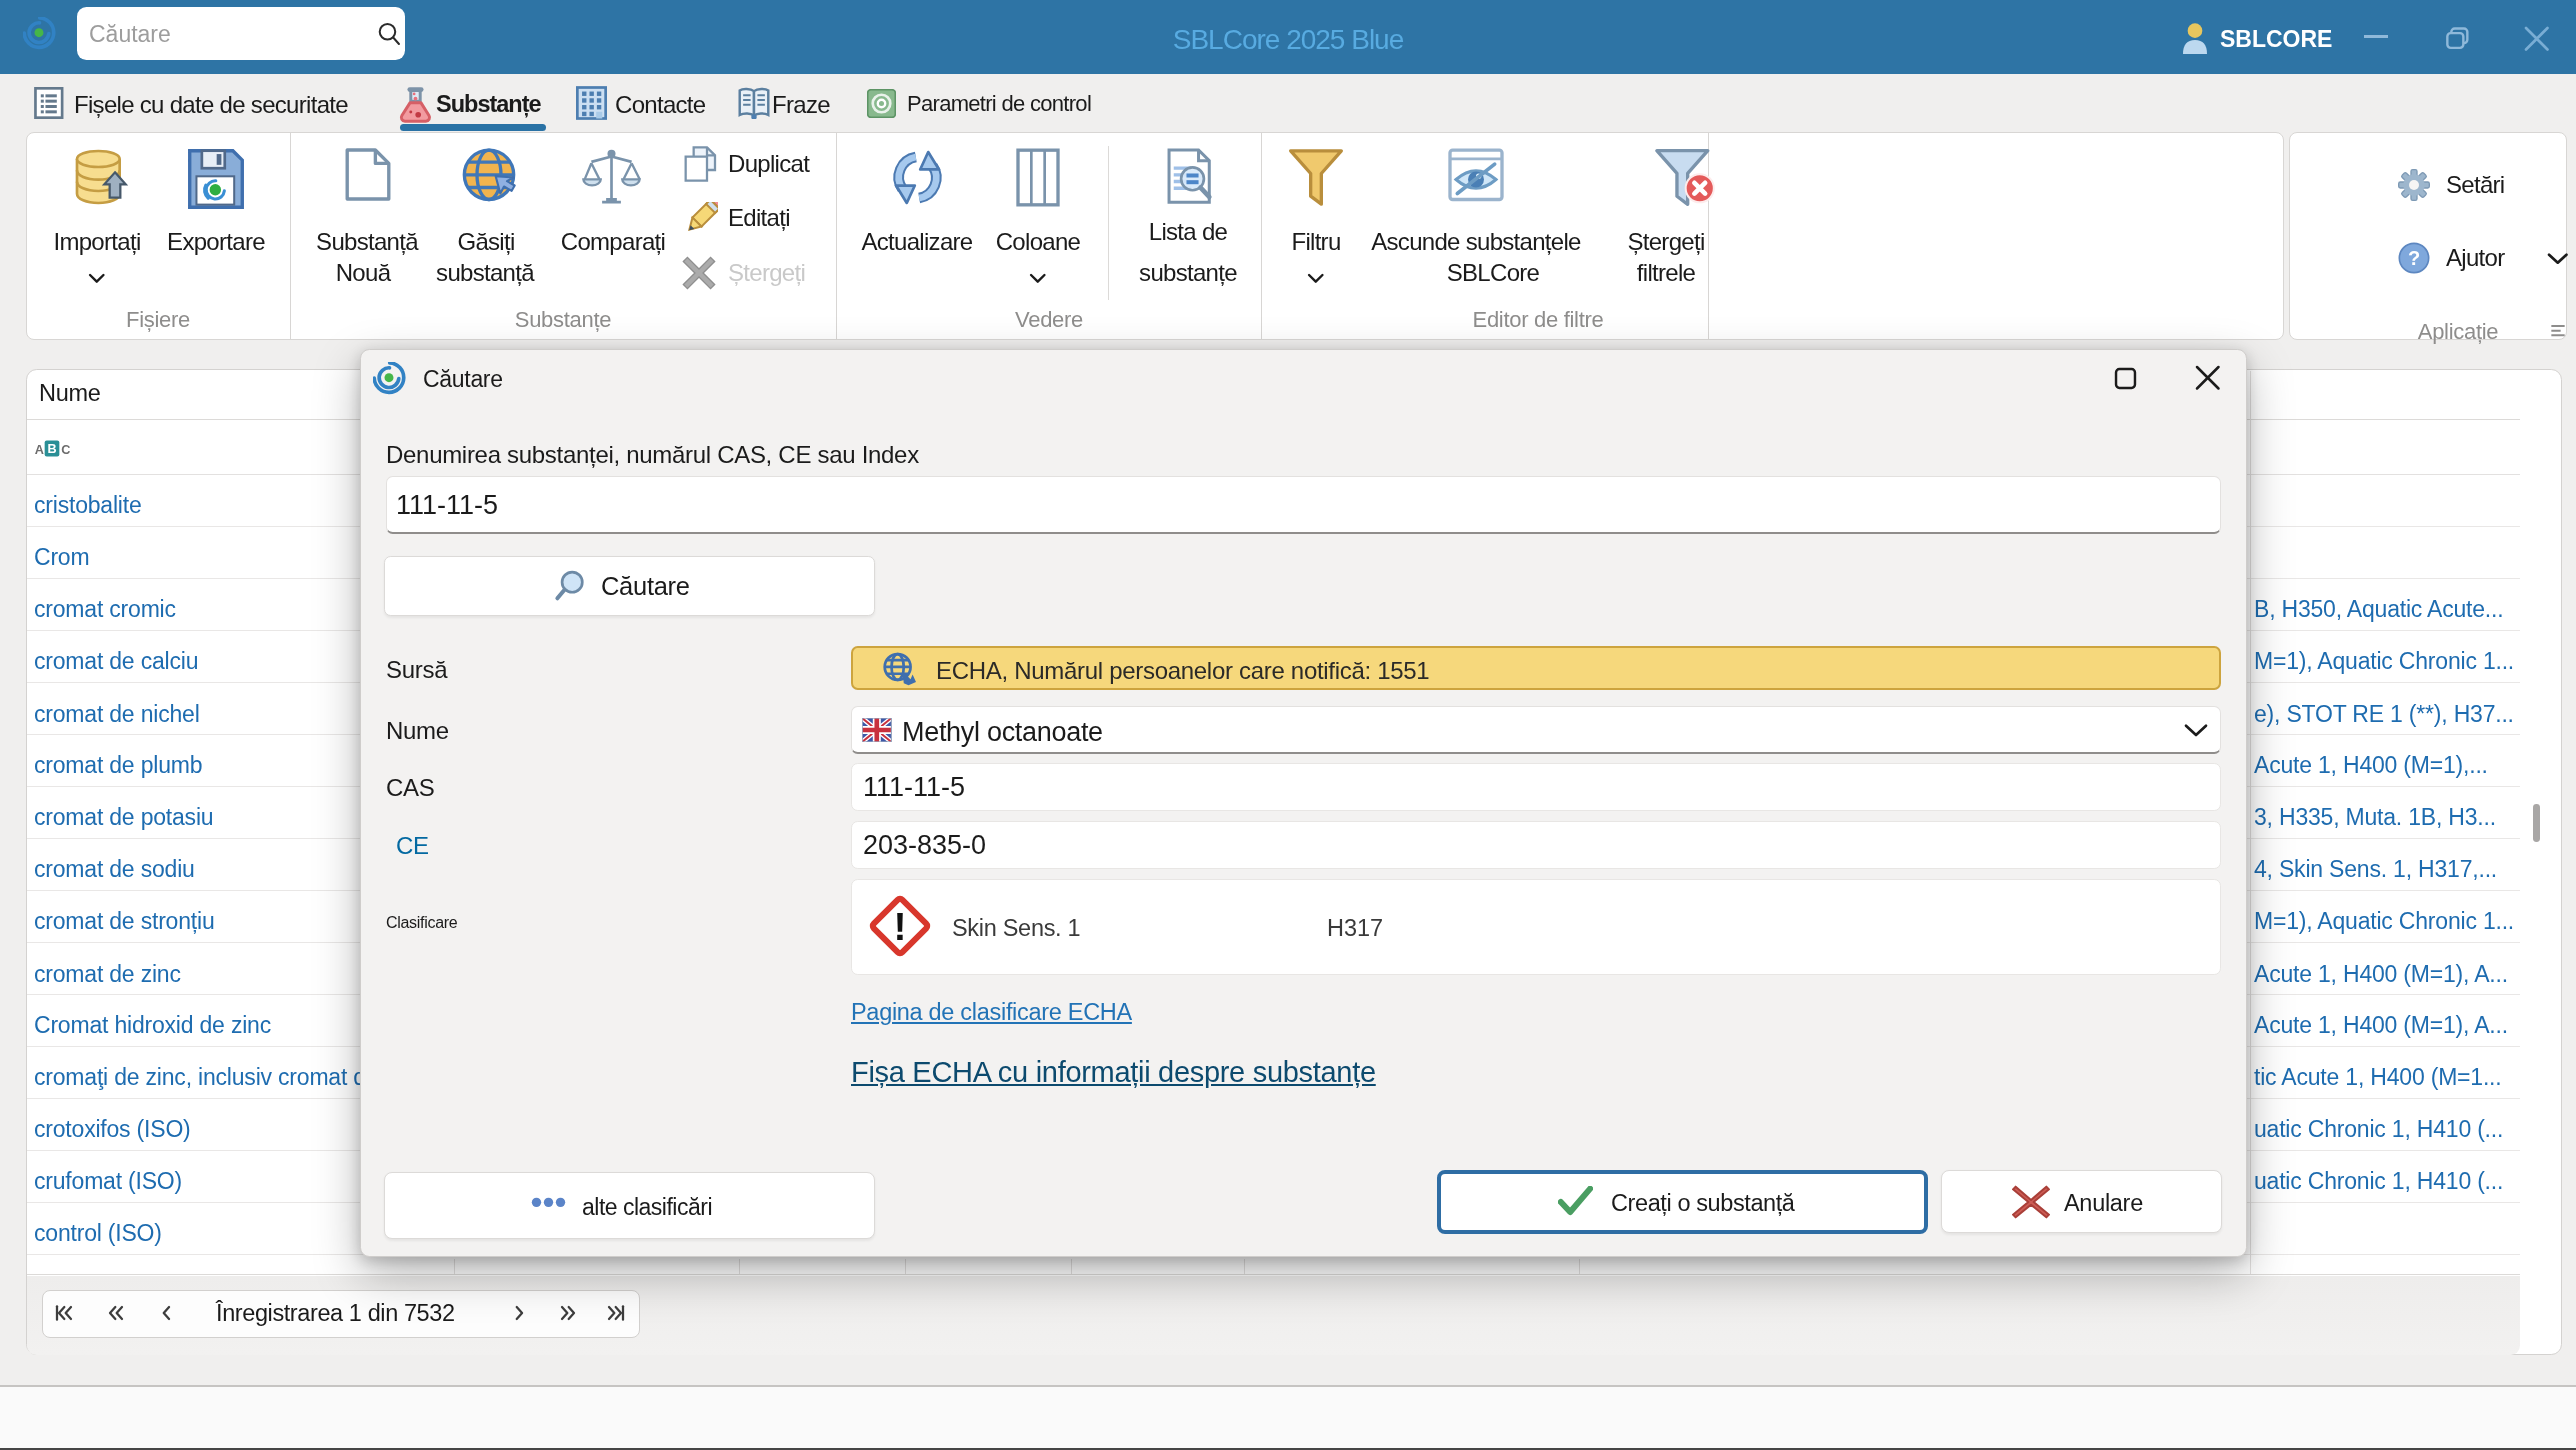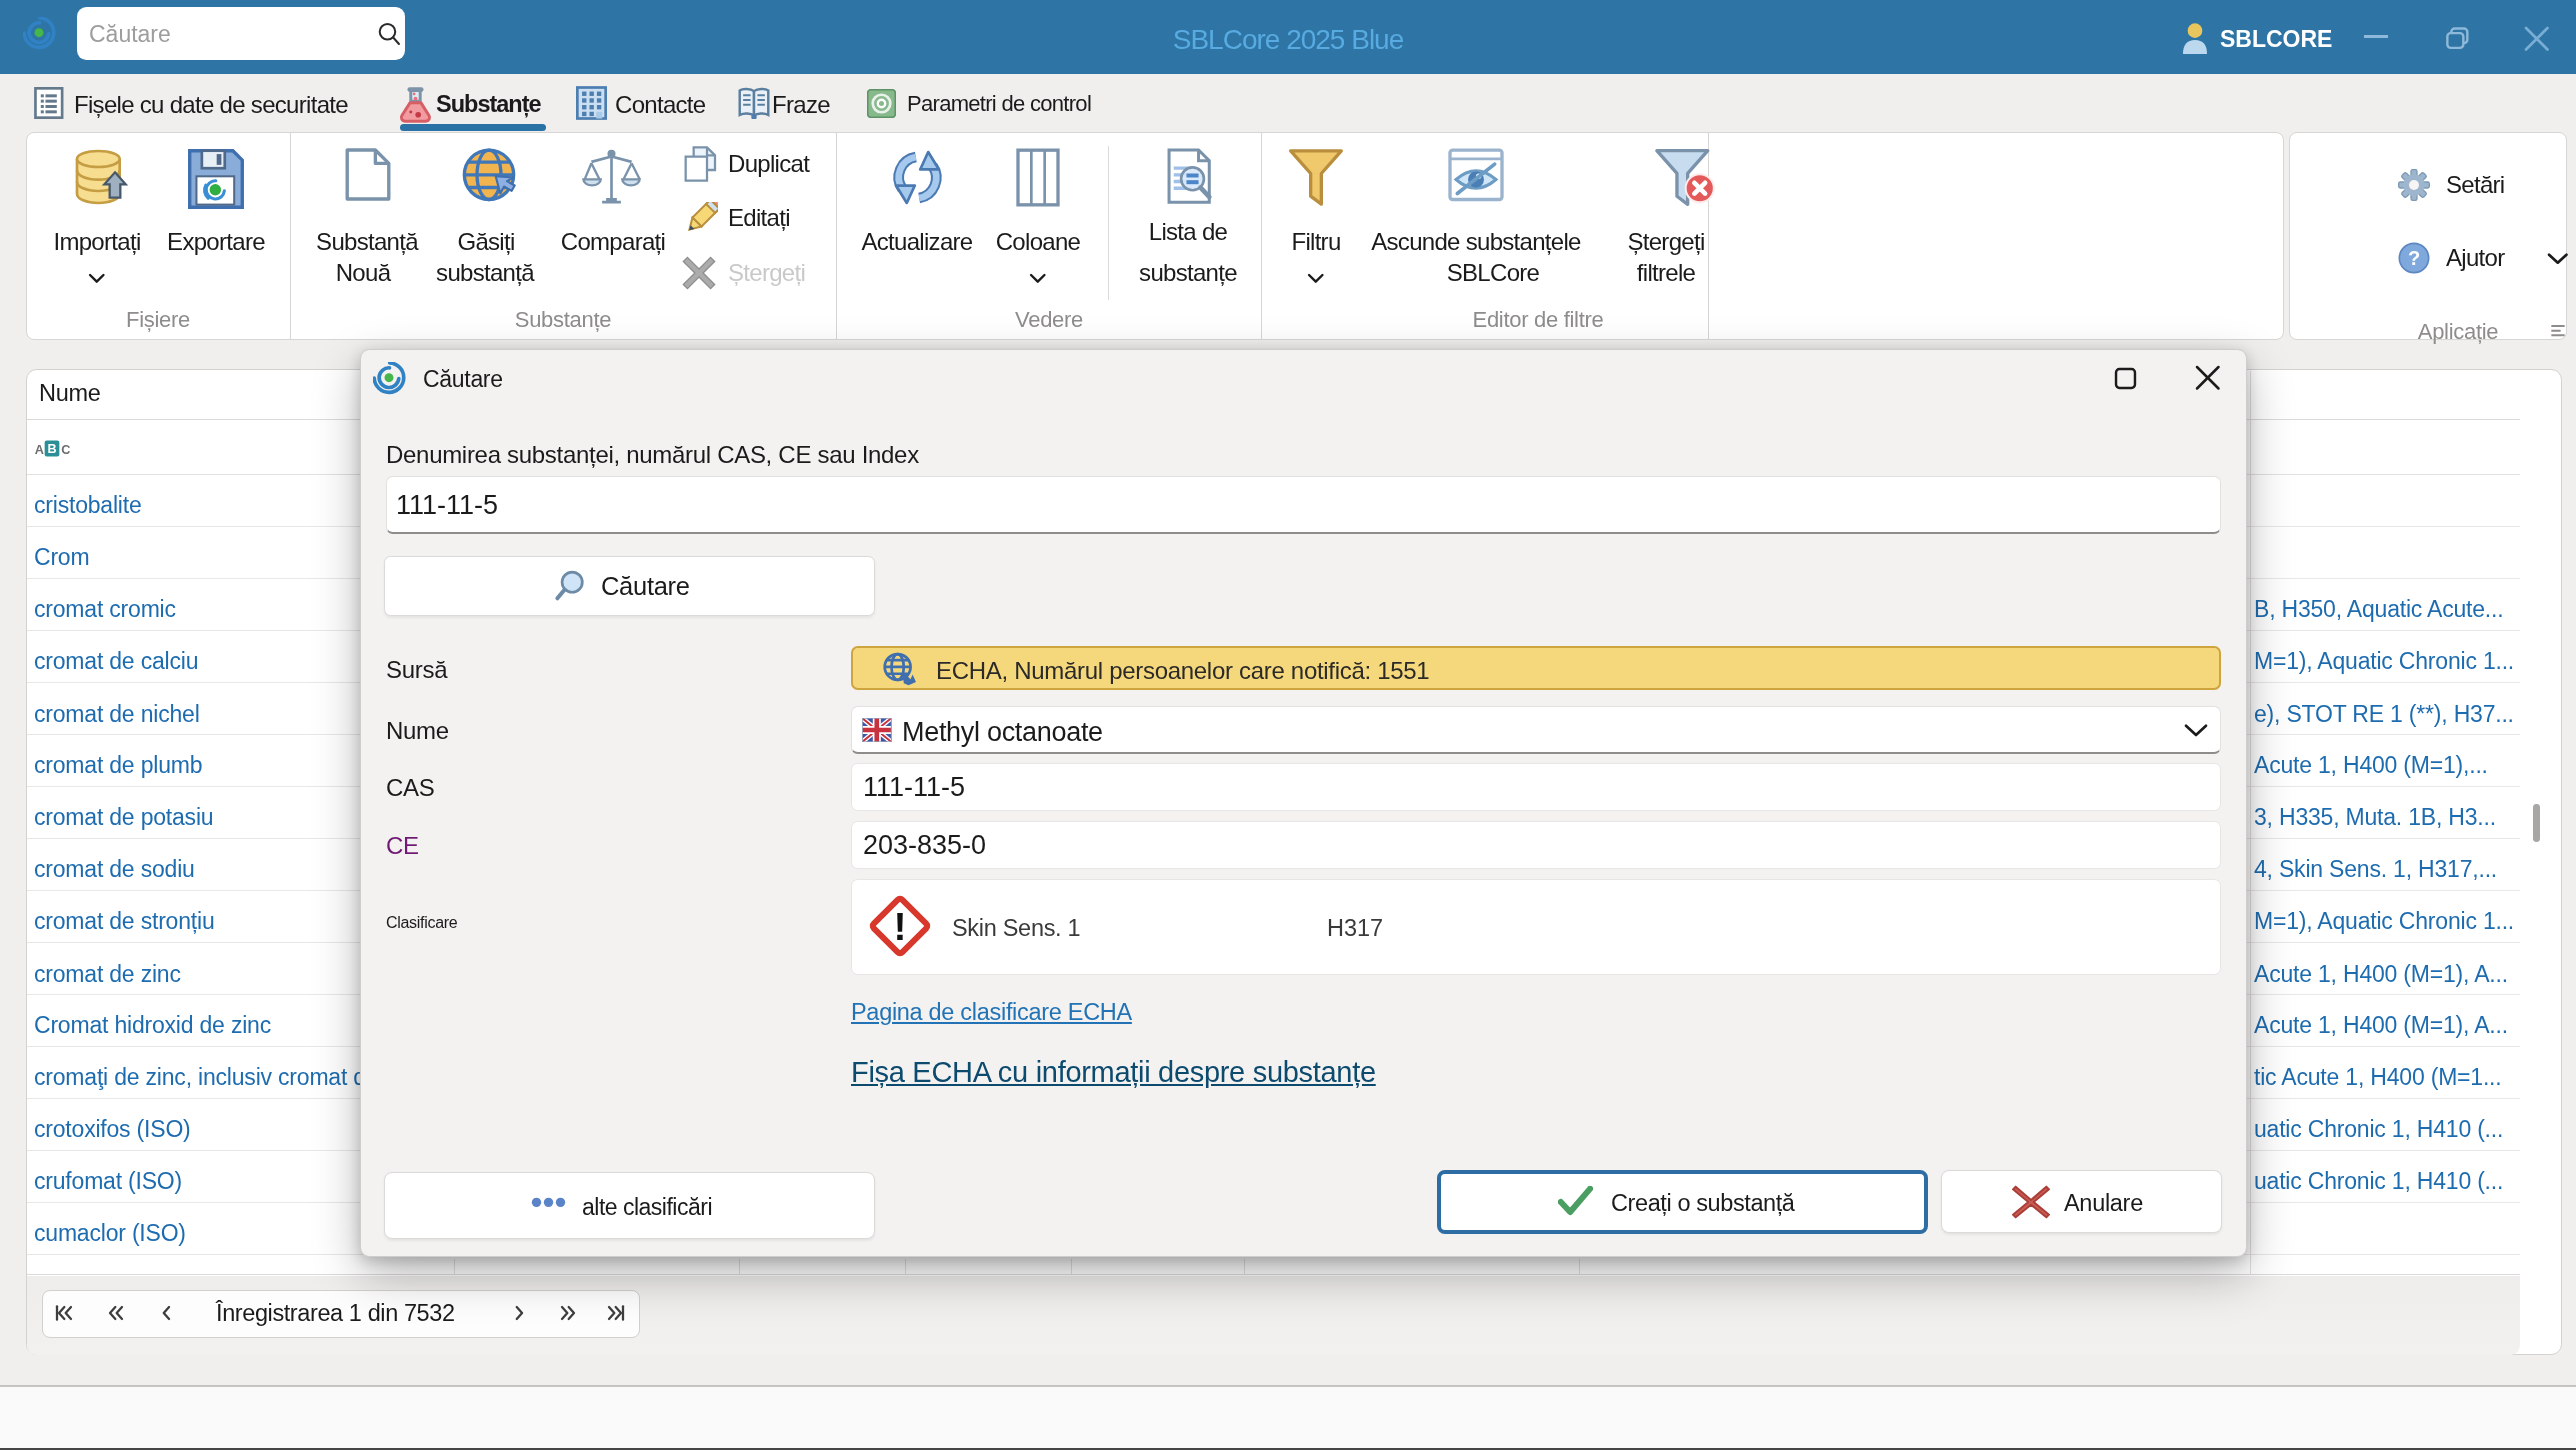--- a/index.html
+++ b/index.html
@@ -329,21 +329,21 @@
 <div class="a" style="left:27px;top:1046px;width:2493px;height:1.3px;background:#e9e7e6"></div>
 <div class="a row" style="left:34px;top:1064px">cromaţi de zinc, inclusiv cromat de</div>
 <div class="a row" style="left:2254px;top:1064px">tic Acute 1, H400 (M=1...</div>
 <div class="a" style="left:27px;top:1098px;width:2493px;height:1.3px;background:#e9e7e6"></div>
 <div class="a row" style="left:34px;top:1116px">crotoxifos (ISO)</div>
 <div class="a row" style="left:2254px;top:1116px">uatic Chronic 1, H410 (...</div>
 <div class="a" style="left:27px;top:1150px;width:2493px;height:1.3px;background:#e9e7e6"></div>
 <div class="a row" style="left:34px;top:1168px">crufomat (ISO)</div>
 <div class="a row" style="left:2254px;top:1168px">uatic Chronic 1, H410 (...</div>
 <div class="a" style="left:27px;top:1202px;width:2493px;height:1.3px;background:#e9e7e6"></div>
-<div class="a row" style="left:34px;top:1220px">cumaclor (ISO)</div>
+<div class="a row" style="left:34px;top:1220px">control (ISO)</div>
 <div class="a" style="left:27px;top:1254px;width:2493px;height:1.3px;background:#e9e7e6"></div>
 <div class="a" style="left:2250px;top:371px;width:1.3px;height:904px;background:#e3e1e0"></div>
 <div class="a" style="left:454px;top:1259px;width:1.3px;height:16px;background:#e3e1e0"></div>
 <div class="a" style="left:739px;top:1259px;width:1.3px;height:16px;background:#e3e1e0"></div>
 <div class="a" style="left:905px;top:1259px;width:1.3px;height:16px;background:#e3e1e0"></div>
 <div class="a" style="left:1071px;top:1259px;width:1.3px;height:16px;background:#e3e1e0"></div>
 <div class="a" style="left:1244px;top:1259px;width:1.3px;height:16px;background:#e3e1e0"></div>
 <div class="a" style="left:1579px;top:1259px;width:1.3px;height:16px;background:#e3e1e0"></div>
 <div class="a" style="left:27px;top:1274px;width:2493px;height:1.3px;background:#dcdad8"></div>
 <div class="a" style="left:27px;top:1276px;width:2493px;height:79px;background:linear-gradient(#eeedec,#f2f1f0);border-radius:0 0 9.4px 9.4px"></div>
@@ -409,21 +409,21 @@
 <div class="a" style="left:396px;top:490px;font-size:27px;color:#1b1b1b">111-11-5</div>
 <div class="a" style="left:384px;top:556px;width:491px;height:60px;background:#fff;border:1.3px solid #dcdad8;border-radius:6.7px;box-sizing:border-box;box-shadow:0 1.3px 2.7px rgba(0,0,0,.06)"></div>
 <svg class="a" style="left:552px;top:568px" width="35" height="35" viewBox="0 0 52 52">
  <circle cx="30" cy="21" r="15" fill="#cfe4f7" stroke="#6d8aa6" stroke-width="4"></circle>
  <line x1="18" y1="33" x2="8" y2="45" stroke="#6d8aa6" stroke-width="6" stroke-linecap="round"></line>
   </svg>
 <div class="a" style="left:601px;top:572px;font-size:25.5px;letter-spacing:-0.3px;color:#1b1b1b">Căutare</div>
 <div class="a" style="left:386px;top:656px;font-size:24px;letter-spacing:-0.3px;color:#1b1b1b">Sursă</div>
 <div class="a" style="left:386px;top:717px;font-size:24px;letter-spacing:-0.3px;color:#1b1b1b">Nume</div>
 <div class="a" style="left:386px;top:774px;font-size:24px;letter-spacing:-0.3px;color:#1b1b1b">CAS</div>
-<div class="a" style="left:386px;top:832px;font-size:24px;letter-spacing:-0.3px;color:#701a75">CE</div>
+<div class="a" style="left:396px;top:832px;font-size:24px;letter-spacing:-0.3px;color:#0369a1">CE</div>
 <div class="a" style="left:386px;top:914px;font-size:16px;letter-spacing:-0.3px;color:#1b1b1b">Clasificare</div>
 <div class="a" style="left:851px;top:646px;width:1370px;height:44px;background:#f6d87c;border:2px solid #cda43e;border-radius:6.7px;box-sizing:border-box"></div>
 <svg class="a" style="left:882px;top:652px" width="34" height="34" viewBox="0 0 50 50">
  <circle cx="23" cy="22" r="19" fill="none" stroke="#3f6fae" stroke-width="4"></circle>
  <ellipse cx="23" cy="22" rx="9" ry="19" fill="none" stroke="#3f6fae" stroke-width="4"></ellipse>
  <path d="M4 22 h38 M7 12 h32 M7 32 h32" stroke="#3f6fae" stroke-width="4" fill="none"></path>
  <path d="M30 28 L42 40 L45 33 L50 44 L39 49 L32 46 Z" fill="#3f6fae"></path>
   </svg>
 <div class="a" style="left:936px;top:657px;font-size:24px;letter-spacing:-0.3px;color:#2b2a28">ECHA, Numărul persoanelor care notifică: 1551</div>
 <div class="a" style="left:851px;top:706px;width:1370px;height:48px;background:#fff;border:1.3px solid #e3e1df;border-bottom:2px solid #8f8d8b;border-radius:6.7px;box-sizing:border-box"></div>

